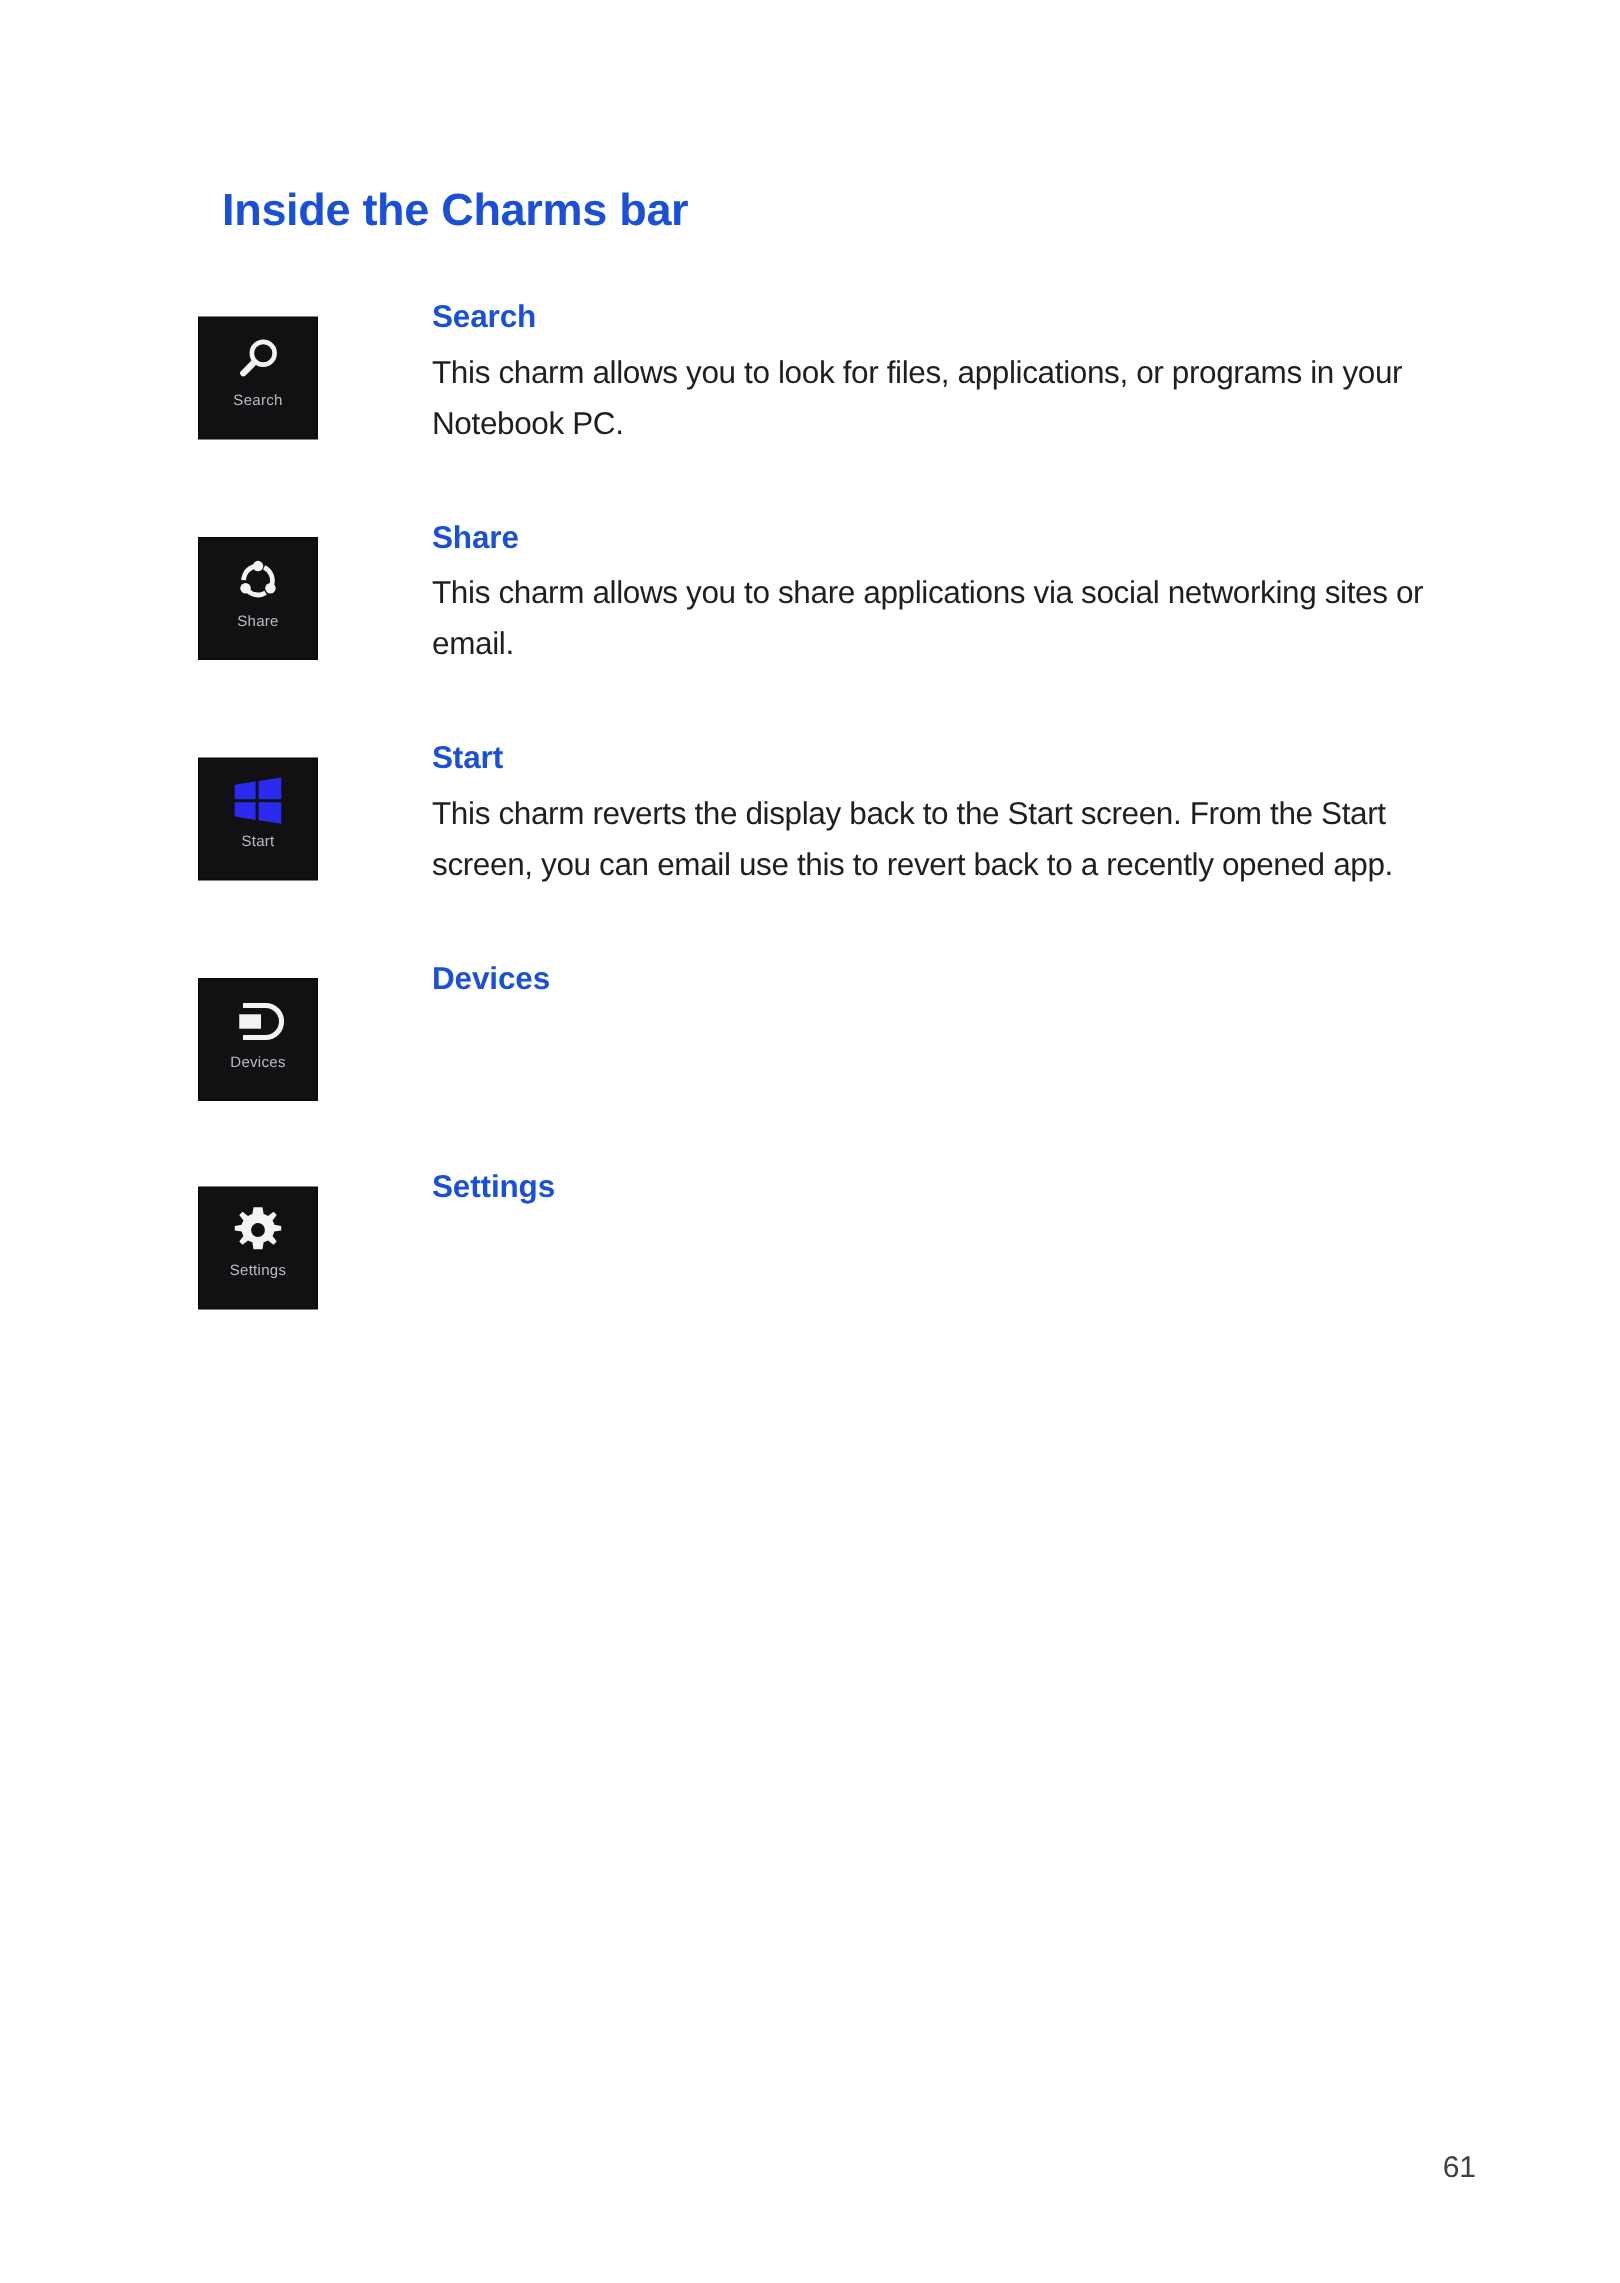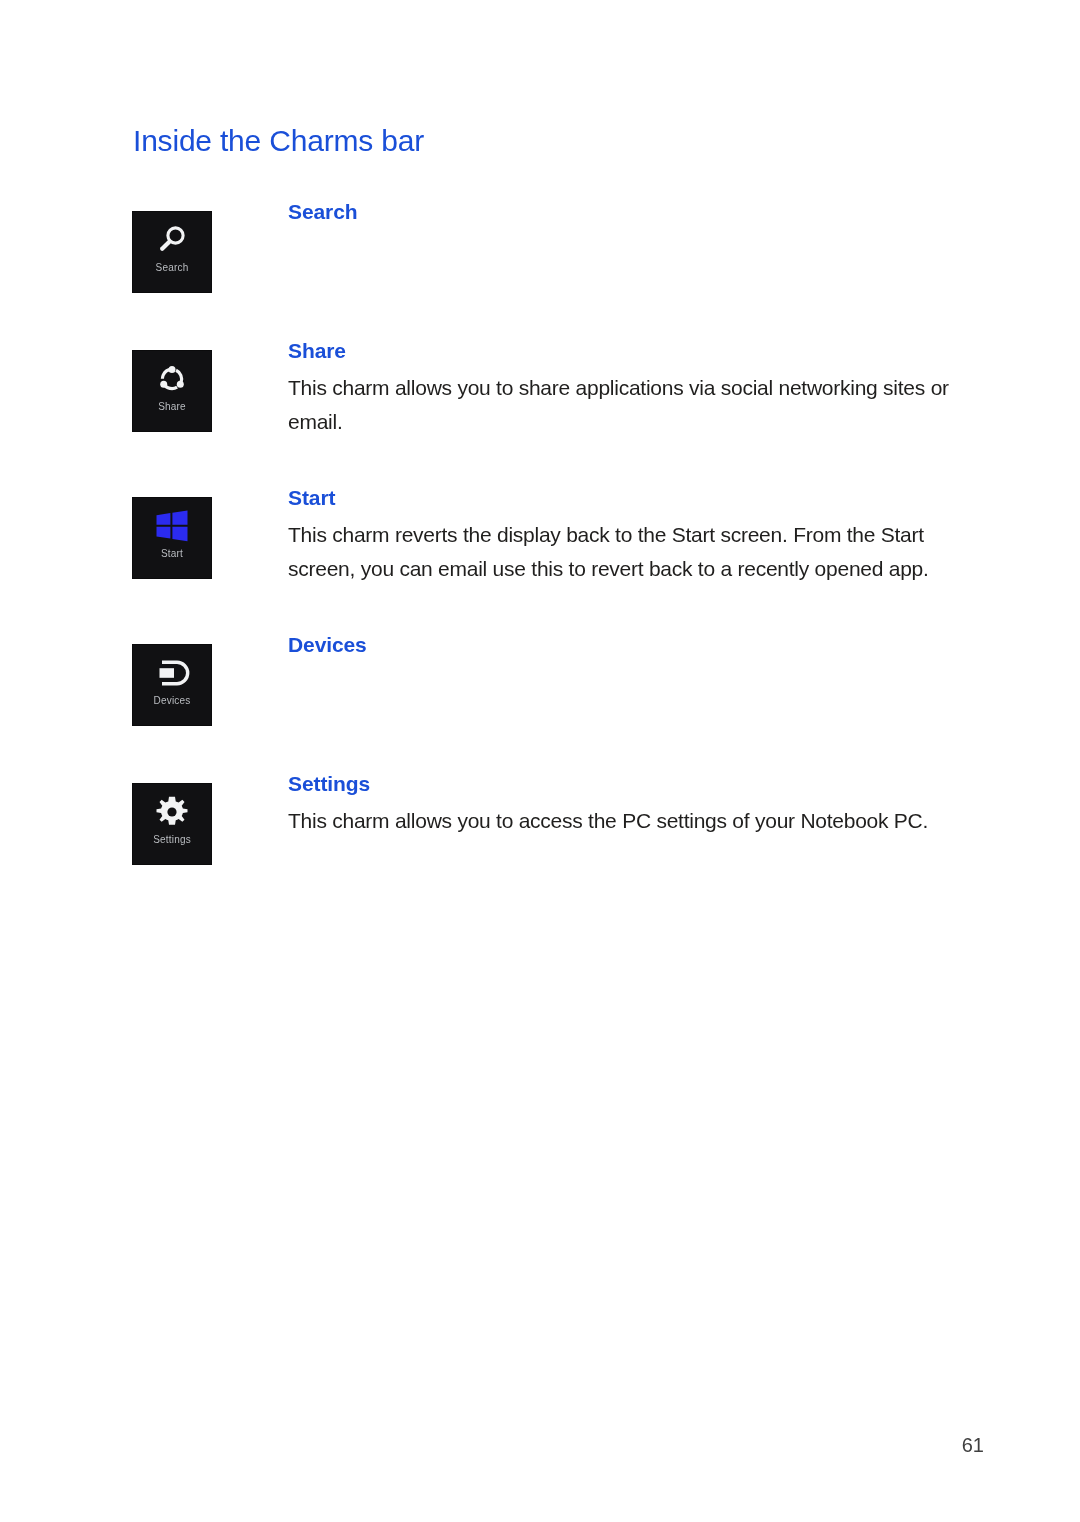--- a/index.html
+++ b/index.html
@@ -18,24 +18,24 @@
 
   .page {
     position: absolute;
     inset: 0;
     background: #ffffff;
   }
 
   
   .page-title {
     position: absolute;
-    left: 133px;
+    left: 148px;
     top: 124px;
     font-size: 30px;
-    font-weight: normal;
+    font-weight: bold;
     color: #1a4fd8;
     letter-spacing: -0.2px;
     white-space: nowrap;
   }
 
   
   .charm-list {
     position: absolute;
     left: 0;
     top: 200px;
@@ -149,20 +149,21 @@
             <svg class="glyph-svg" width="34" height="34" viewBox="0 0 34 34">
               <circle cx="20.5" cy="12.5" r="7.6" fill="none" stroke="#f2f3f4" stroke-width="3.1"></circle>
               <line x1="14.6" x2="7.2" y1="18.4" y2="25.8" stroke="#f2f3f4" stroke-width="4.2" stroke-linecap="round"></line>
             </svg>
           </div>
           <div class="tile-label">Search</div>
         </div>
       </div>
       <div class="text-cell">
         <p class="charm-name">Search</p>
+        <p class="charm-desc">This charm allows you to look for files, applications, or programs in your Notebook PC.</p>
       </div>
     </div>
 
     <div class="charm-row row-share">
       <div class="tile-cell">
         <div class="tile">
           <div class="tile-glyph">
             <svg class="glyph-svg" width="32" height="32" viewBox="0 0 32 32">
               <circle cx="16" cy="16" r="9.6" fill="none" stroke="#f2f3f4" stroke-width="3.2" stroke-dasharray="14 6.5" transform="rotate(-65 16 16)"></circle>
               <circle cx="16" cy="6.4" r="3.5" fill="#f2f3f4"></circle>
@@ -232,21 +233,20 @@
                          l-2.8-3.7 2.15-2.15 3.7 2.8 a11.6 11.6 0 0 1 2.9-1.2 l0.75-4.6 3.0 0 z"></path>
               </g>
               <circle cx="17" cy="17" r="4.6" fill="#111113"></circle>
             </svg>
           </div>
           <div class="tile-label">Settings</div>
         </div>
       </div>
       <div class="text-cell">
         <p class="charm-name">Settings</p>
-        <p class="charm-desc">This charm allows you to access the PC settings of your Notebook PC.</p>
       </div>
     </div>
 
   </div>
 
   <div class="page-number">61</div>
 
 </div>
 
 </body></html>

